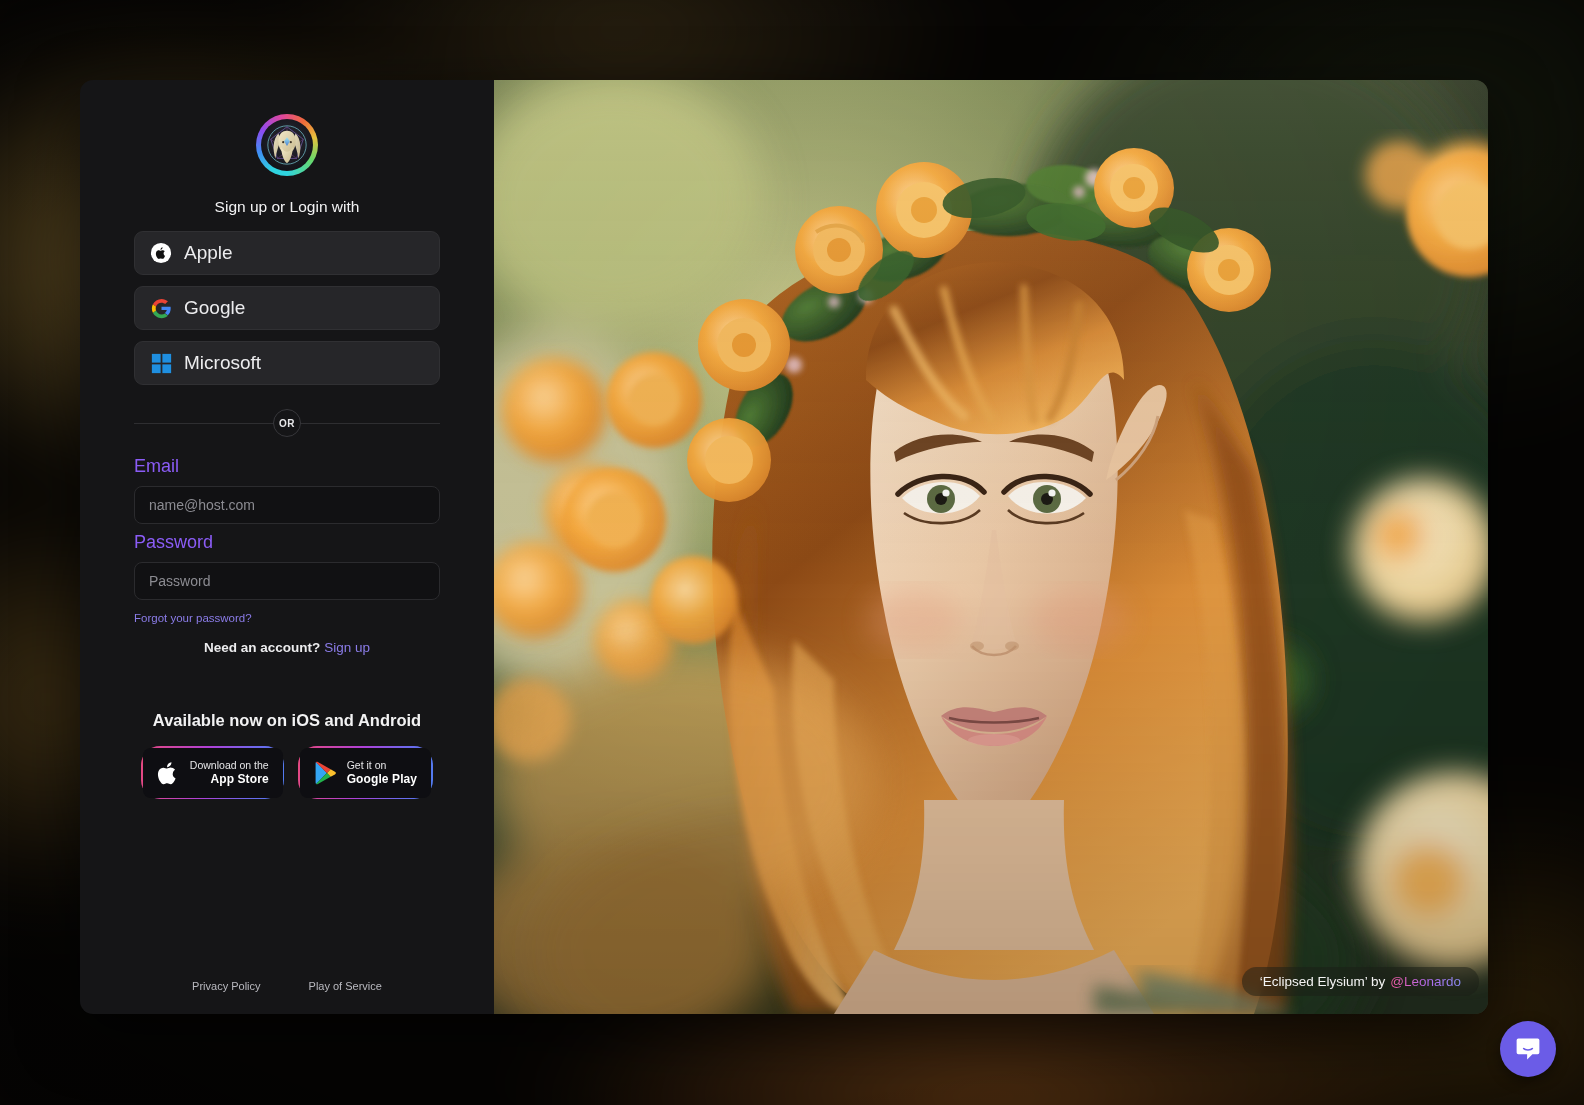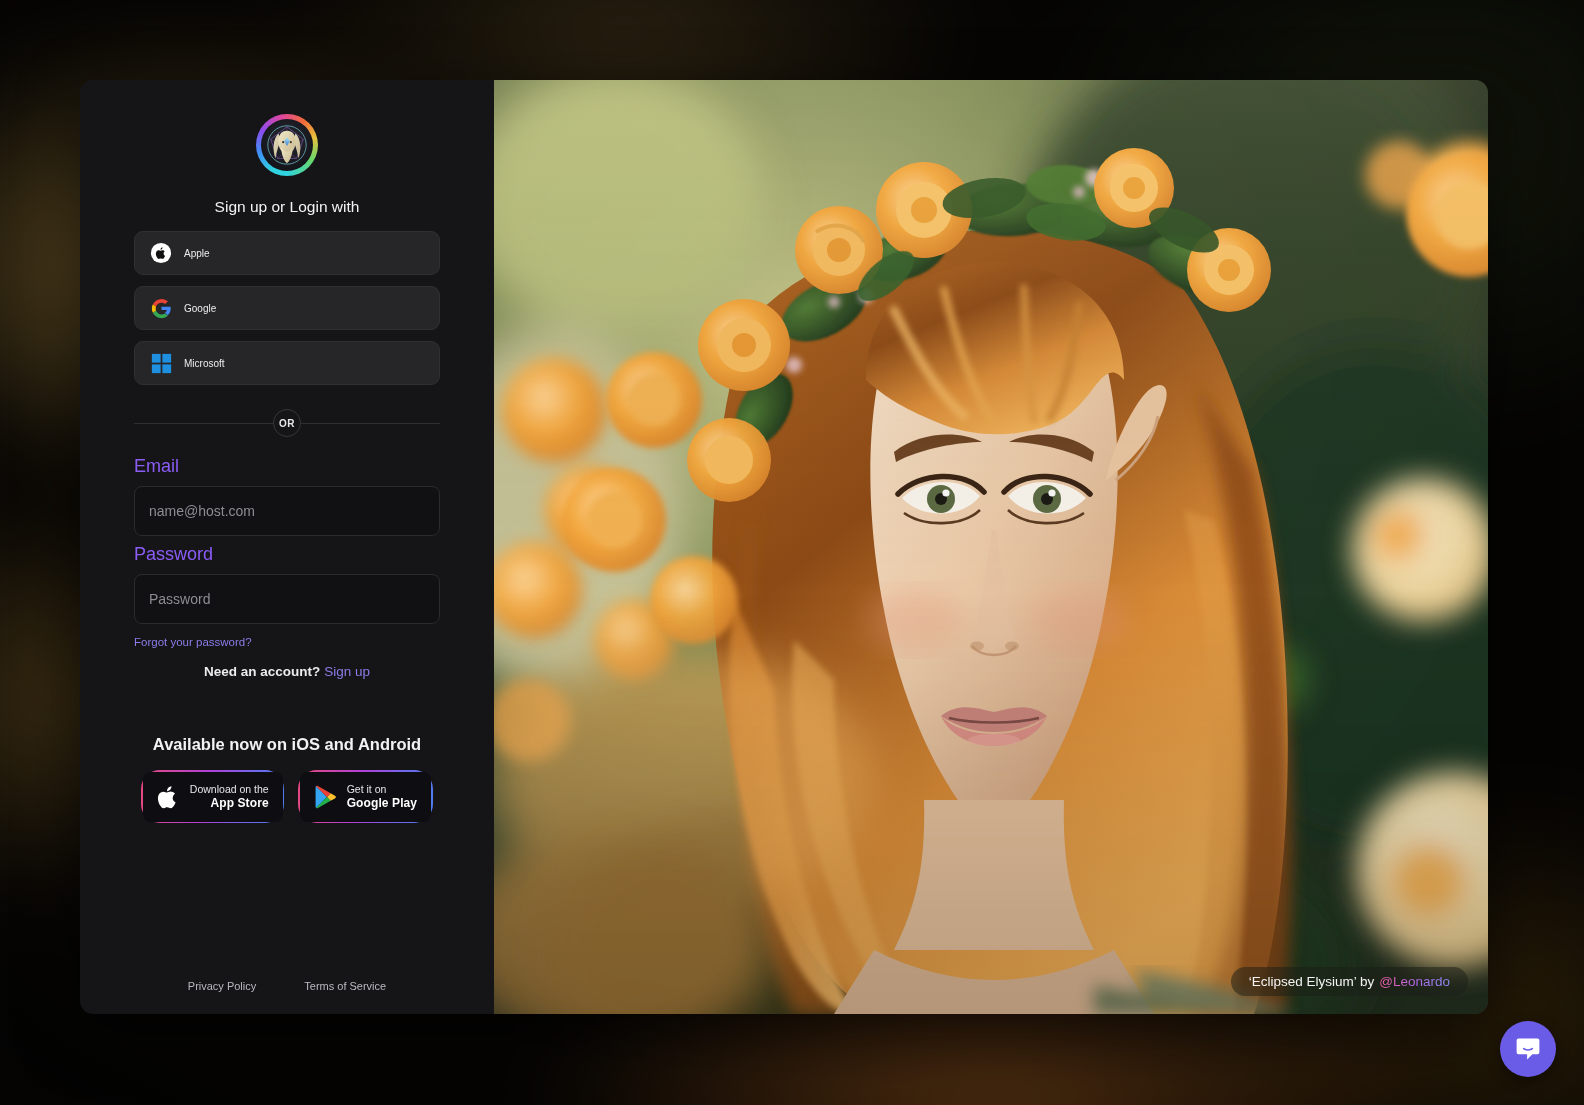--- a/index.html
+++ b/index.html
@@ -87,21 +87,21 @@
   .social {
     display:flex; align-items:center; gap:12px;
     height: 44px;
     background: #262629;
     border: 1px solid #303033;
     border-radius: 9px;
     padding: 0 15px;
     margin-bottom: 11px;
     cursor: pointer;
     color: #ececee;
-    font-size: 10px;
+    font-size: 19px;
   }
   .social-ico { width: 22px; height: 22px; display:flex; align-items:center; justify-content:center; flex:0 0 22px; }
 
   
   .or-row {
     position: relative;
     height: 30px;
     margin: 12px 0 10px 0;
     display:flex; align-items:center; justify-content:center;
   }
@@ -116,21 +116,21 @@
     background:#151517;
     display:flex; align-items:center; justify-content:center;
     font-size: 10px; font-weight:700; color:#e8e8ea; letter-spacing:.4px;
   }
 
   .field-label {
     color:#8b5cf6; font-size:18px; font-weight:400;
     margin-bottom: 9px; margin-top: 8px;
   }
   .field-input {
-    width: 100%; height: 50px;
+    width: 100%; height: 38px;
     background: #111113;
     border: 1px solid #2b2b2e;
     border-radius: 8px;
     padding: 0 14px;
     color: #e8e8ea;
     font-size: 14px;
     font-family: "Liberation Sans", sans-serif;
     outline: none;
   }
   .field-input::placeholder { color:#8c8c92; }
@@ -190,21 +190,21 @@
   #right {
     flex: 1 1 auto;
     position: relative;
     overflow: hidden;
     background: #2a2a1a;
   }
   #photo { position:absolute; inset:0; }
   #photo svg { width:100%; height:100%; display:block; }
 
   .attribution {
-    position:absolute; right: 20px; bottom: 18px;
+    position:absolute; right: 9px; bottom: 18px;
     background: rgba(26,30,22,0.50);
     border-radius: 18px;
     padding: 7px 18px;
     font-size: 13.5px;
     color: #f4f4f4;
     display:flex; gap:5px; align-items:center;
     backdrop-filter: blur(3px);
   }
   .attribution .author {
     background: linear-gradient(90deg,#ef5aa0 0%, #b06cf0 55%, #8a8df2 100%);
@@ -356,21 +356,21 @@
             <span class="st-small">Get it on</span>
             <span class="st-big">Google Play</span>
           </span>
         </div>
       </div>
 
     </div>
 
     <div class="footer-links">
       <a>Privacy Policy</a>
-      <a>Terms of Service</a>
+      <a>Play of Service</a>
     </div>
   </div>
 
   <div id="right">
     <div id="photo">
       <svg viewBox="0 0 994 934" preserveAspectRatio="xMidYMid slice" xmlns="http://www.w3.org/2000/svg">
         <defs>
           <radialGradient id="bgGreen" cx="30%" cy="28%" r="75%">
             <stop offset="0%" stop-color="#c8c98c"></stop>
             <stop offset="45%" stop-color="#7c8a55"></stop>

